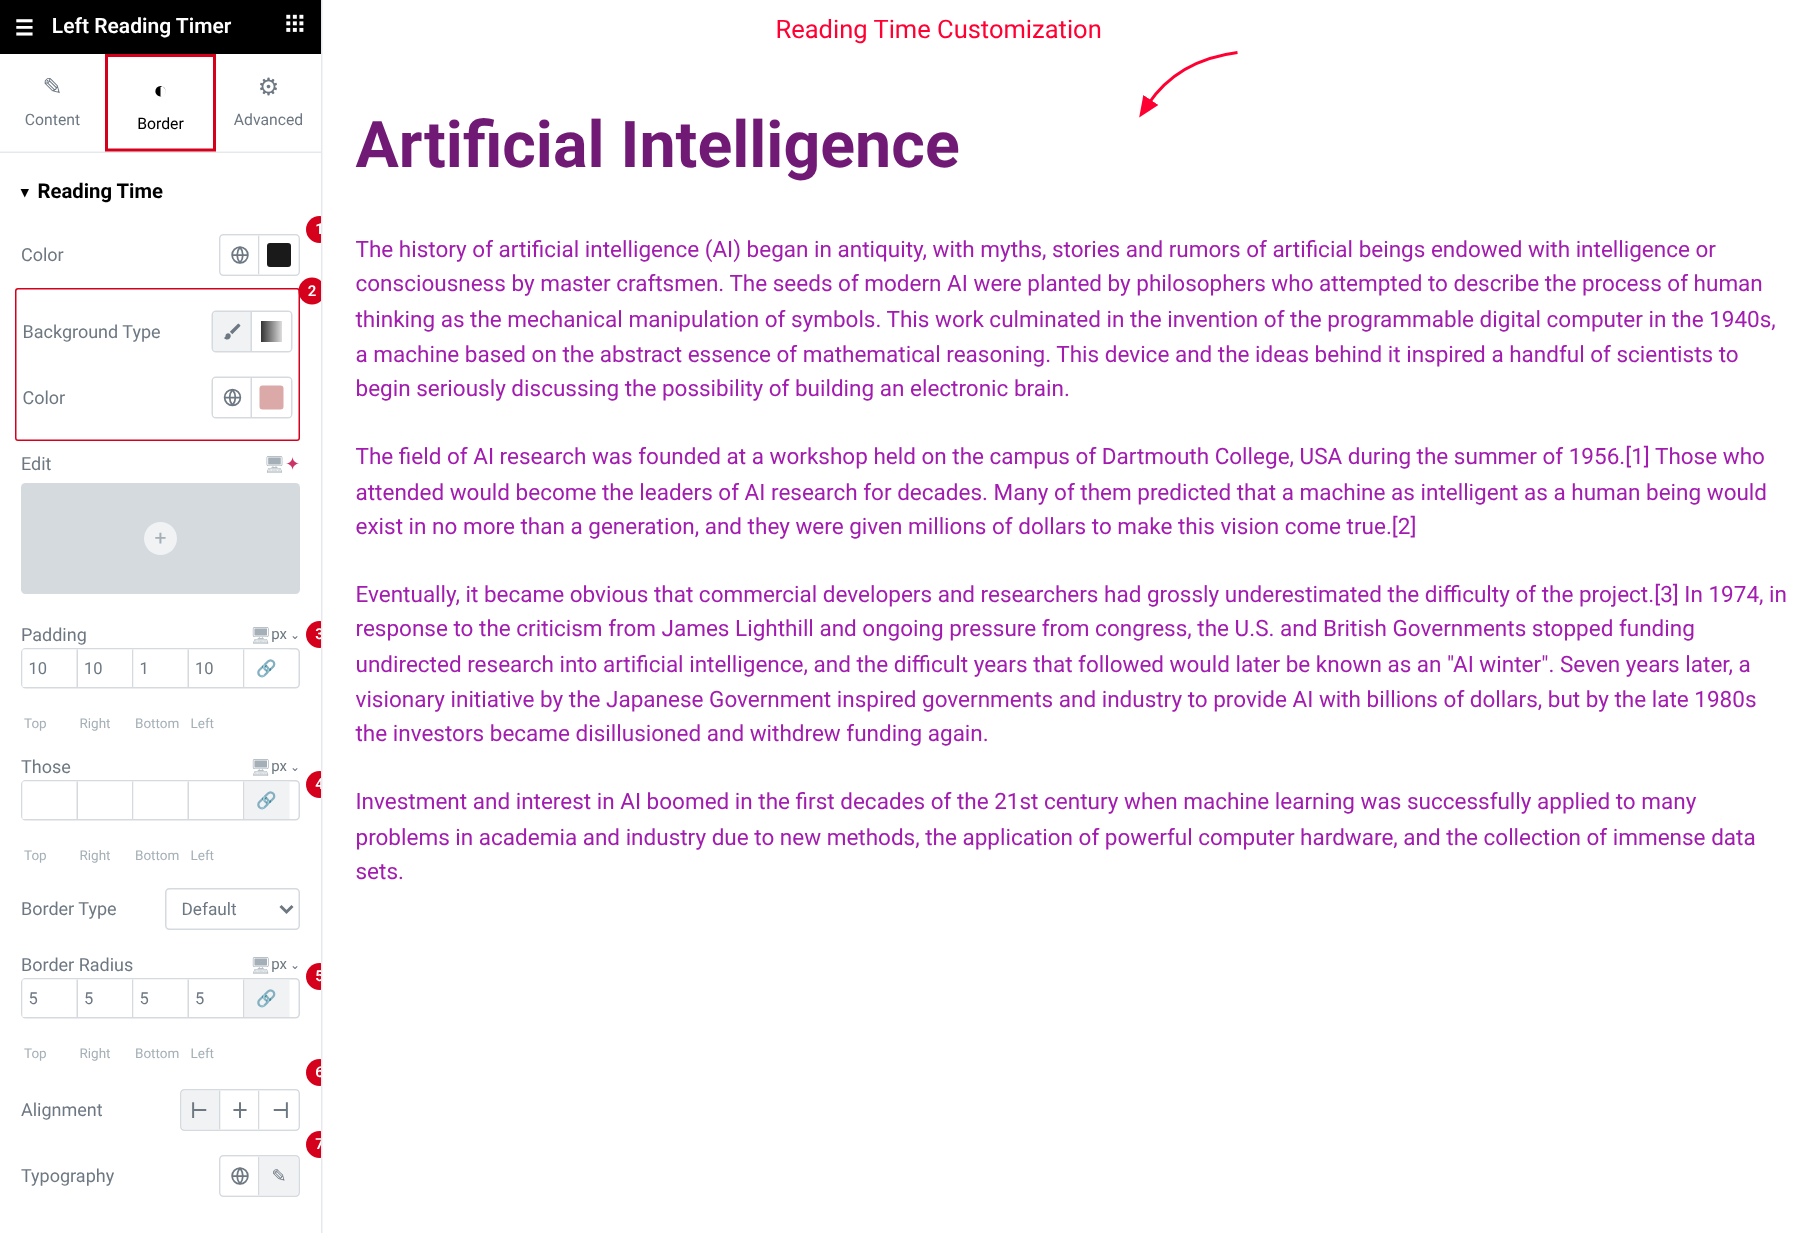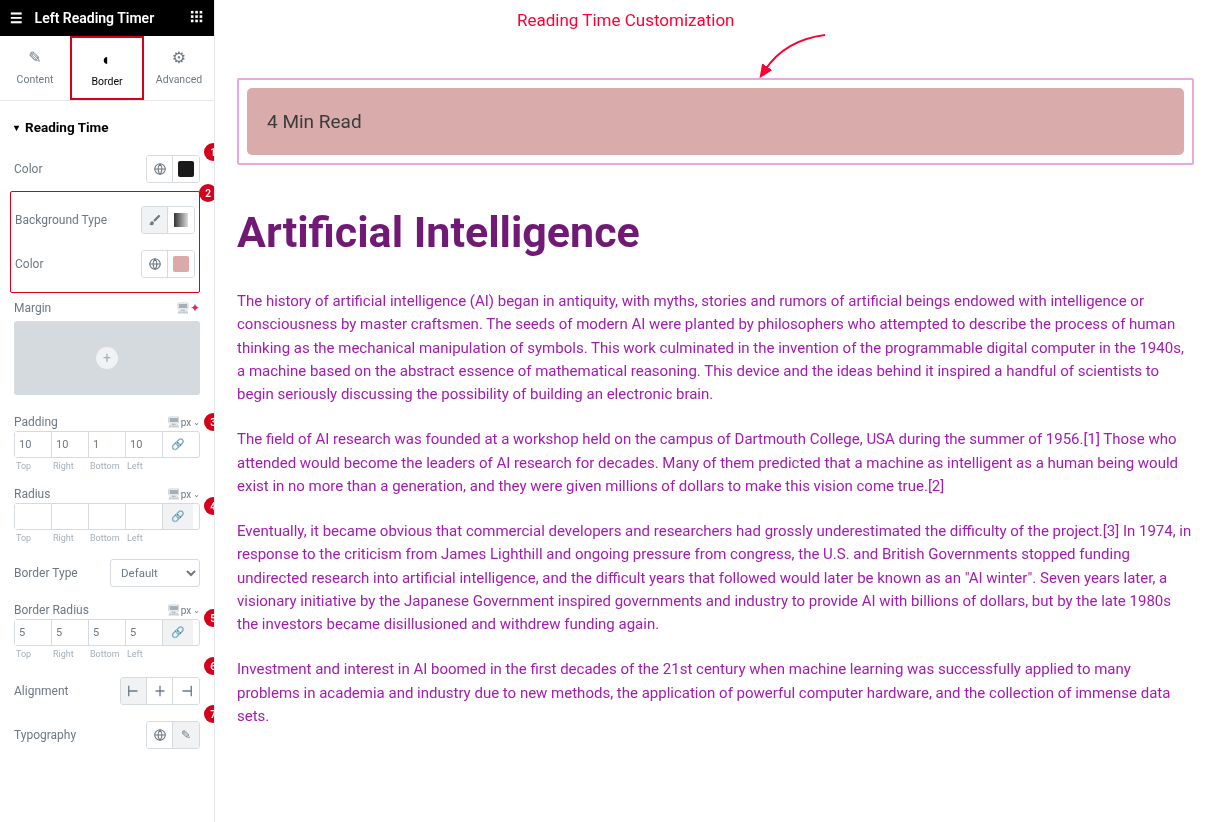--- a/index.html
+++ b/index.html
@@ -37,21 +37,21 @@
 .sparkle { color: #c36; font-size: 12px; margin-left: auto; }
 
 .image-placeholder { background: #d5dadf; height: 74px; display: flex; align-items: center; justify-content: center; border-radius: 3px; margin-top: 4px; }
 .plus-circle { width: 22px; height: 22px; border-radius: 50%; background: rgba(255,255,255,0.65); display: flex; align-items: center; justify-content: center; color: #a4afb7; font-size: 14px; }
 
 .dim-inputs { display: flex; border: 1px solid #d5dadf; border-radius: 3px; }
 .dim-inputs input { width: 37px; border: none; border-right: 1px solid #d5dadf; padding: 6px 4px; font-size: 11px; text-align: left; color: #6d7882; font-family: inherit; }
 .dim-inputs .link { width: 30px; display: flex; align-items: center; justify-content: center; color: #6d7882; background: #f1f2f3; font-size: 11px; }
 .dim-inputs.unlinked .link { background: #fff; }
 .dim-labels { display: flex; font-size: 9px; color: #a4afb7; margin-top: 3px; }
-.dim-labels span { width: 37px; padding-left: 2px; }
+.dim-labels span { width: 37px; padding-left: 2px; margin-top: 16px; }
 
 .unit-selector { font-size: 10px; color: #6d7882; display: flex; align-items: center; gap: 2px; }
 .unit-selector .chev { font-size: 8px; }
 
 select.dropdown { border: 1px solid #d5dadf; border-radius: 3px; padding: 5px 6px; font-size: 11.5px; color: #6d7882; background: #fff; width: 90px; font-family: inherit; }
 
 .align-group .btn-mini { font-size: 11px; }
 
 .content-area { flex: 1; padding: 10px 15px 30px 22px; overflow-y: auto; position: relative; }
 .annotation-title { color: #ff0033; font-size: 17px; text-align: left; margin-bottom: 6px; margin-left: 280px; }
@@ -157,21 +157,21 @@
               </svg>
           </div>
           <div class="btn-mini">
               <span class="color-swatch swatch-pink"></span>
             </div>
         </div>
       </div>
     </div>
 
     <div class="row" style="padding-bottom:2px">
-      <span class="row-label">Margin</span>
+      <span class="row-label">Edit</span>
       <span class="small-icon" style="margin-left:-100px">🖥</span>
       <span class="sparkle">✦</span>
     </div>
     <div class="image-placeholder">
       <div class="plus-circle">+</div>
     </div>
 
     <div class="row" style="margin-top:12px;padding-bottom:2px">
       <span class="row-label">Padding</span>
       <span class="small-icon" style="margin-left:-88px">🖥</span>
@@ -189,21 +189,21 @@
       <div class="link">🔗</div>
     </div>
     <div class="dim-labels">
       <span>Top</span>
         <span>Right</span>
         <span>Bottom</span>
         <span>Left</span>
     </div>
 
     <div class="row" style="margin-top:8px;padding-bottom:2px">
-      <span class="row-label">Radius</span>
+      <span class="row-label">Those</span>
       <span class="small-icon" style="margin-left:-94px">🖥</span>
       <span class="unit-selector">
           <span>px</span>
           <span class="chev">⌄</span>
         </span>
       <div class="badge" style="top:18px">4</div>
     </div>
     <div class="dim-inputs">
       <input value="" style="">
       <input value="" style="">
@@ -293,25 +293,20 @@
   <div class="annotation-title">Reading Time Customization</div>
   <svg class="arrow-svg" width="80" height="50">
     <defs>
         <marker id="ah" markerWidth="10" markerHeight="10" refX="2" refY="3" orient="auto">
           <path d="M0,0 L0,6 L7,3 z" fill="#ff0033"></path>
         </marker>
       </defs>
     <path d="M 70 5 Q 30 10 10 40" stroke="#ff0033" stroke-width="2" fill="none" marker-end="url(#ah)"></path>
   </svg>
 
-  <div class="reading-box-wrapper">
-    <div class="reading-box">
-      <span>4 Min Read</span>
-    </div>
-  </div>
 
   <h1 class="article-title">Artificial Intelligence</h1>
 
   <div class="article-body">
     <p>The history of artificial intelligence (AI) began in antiquity, with myths, stories and rumors of artificial beings endowed with intelligence or consciousness by master craftsmen. The seeds of modern AI were planted by philosophers who attempted to describe the process of human thinking as the mechanical manipulation of symbols. This work culminated in the invention of the programmable digital computer in the 1940s, a machine based on the abstract essence of mathematical reasoning. This device and the ideas behind it inspired a handful of scientists to begin seriously discussing the possibility of building an electronic brain.</p>
     <p>The field of AI research was founded at a workshop held on the campus of Dartmouth College, USA during the summer of 1956.[1] Those who attended would become the leaders of AI research for decades. Many of them predicted that a machine as intelligent as a human being would exist in no more than a generation, and they were given millions of dollars to make this vision come true.[2]</p>
     <p>Eventually, it became obvious that commercial developers and researchers had grossly underestimated the difficulty of the project.[3] In 1974, in response to the criticism from James Lighthill and ongoing pressure from congress, the U.S. and British Governments stopped funding undirected research into artificial intelligence, and the difficult years that followed would later be known as an "AI winter". Seven years later, a visionary initiative by the Japanese Government inspired governments and industry to provide AI with billions of dollars, but by the late 1980s the investors became disillusioned and withdrew funding again.</p>
     <p>Investment and interest in AI boomed in the first decades of the 21st century when machine learning was successfully applied to many problems in academia and industry due to new methods, the application of powerful computer hardware, and the collection of immense data sets.</p>
   </div>
 </div>

